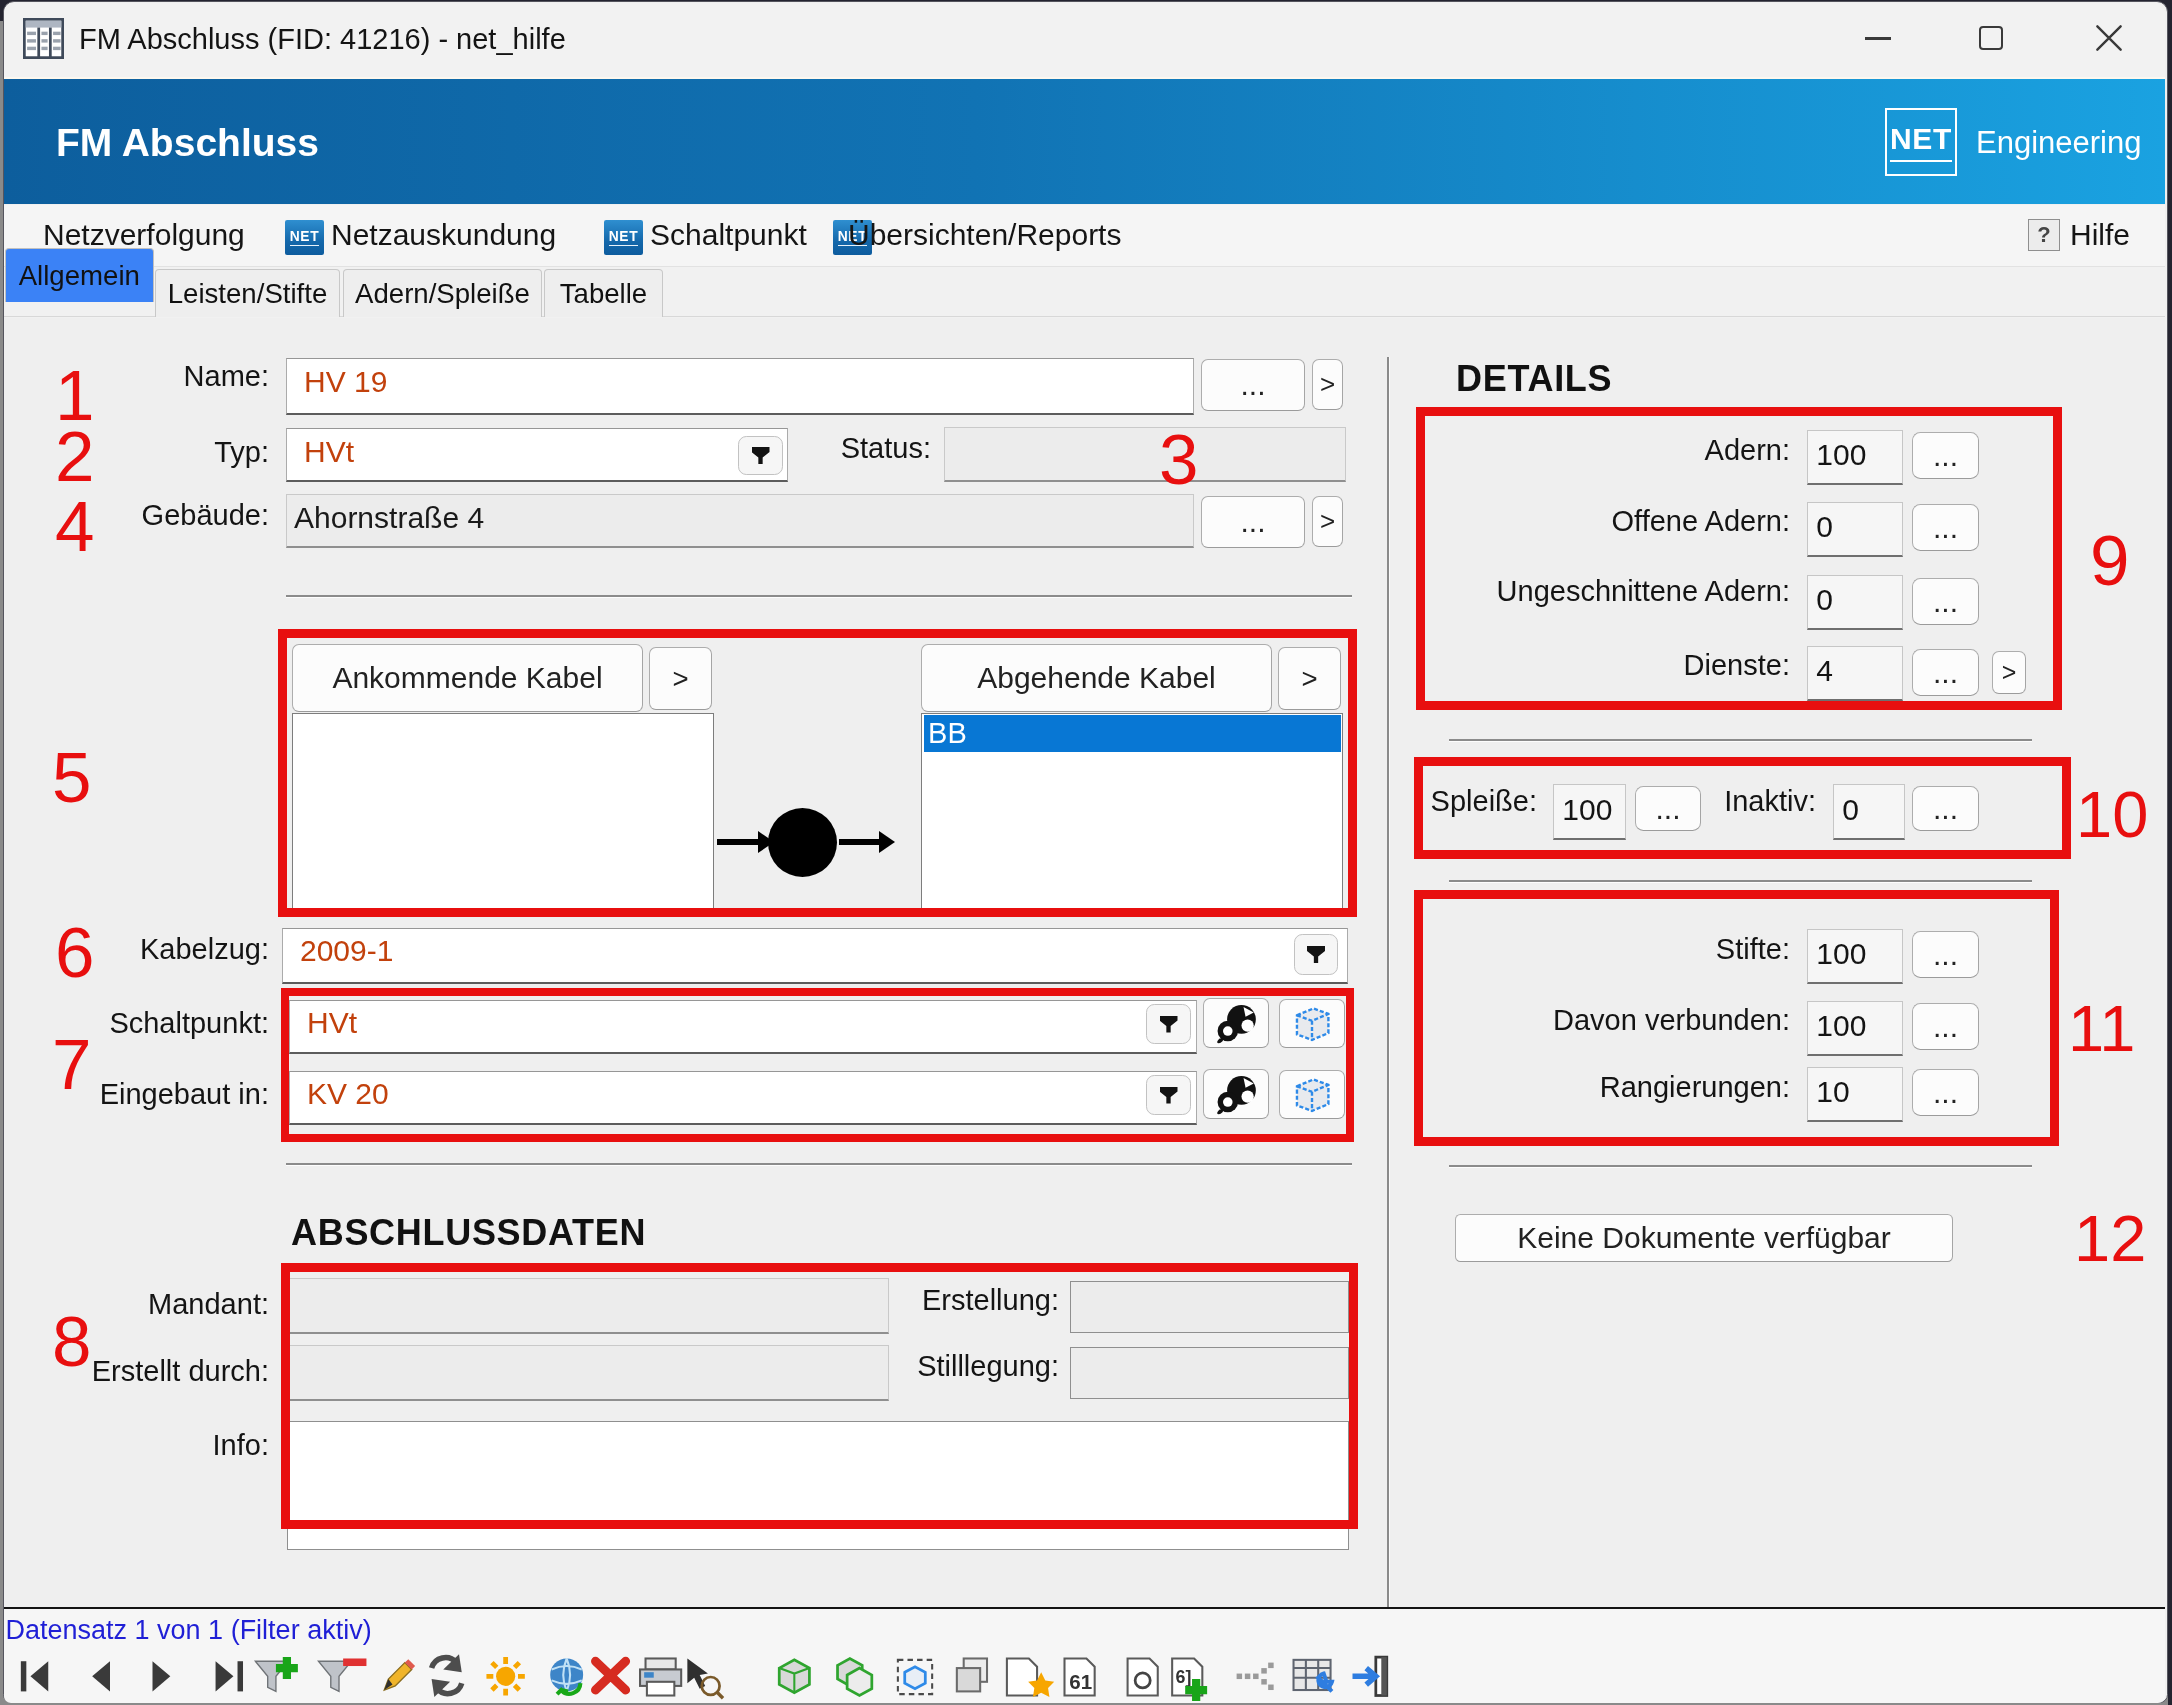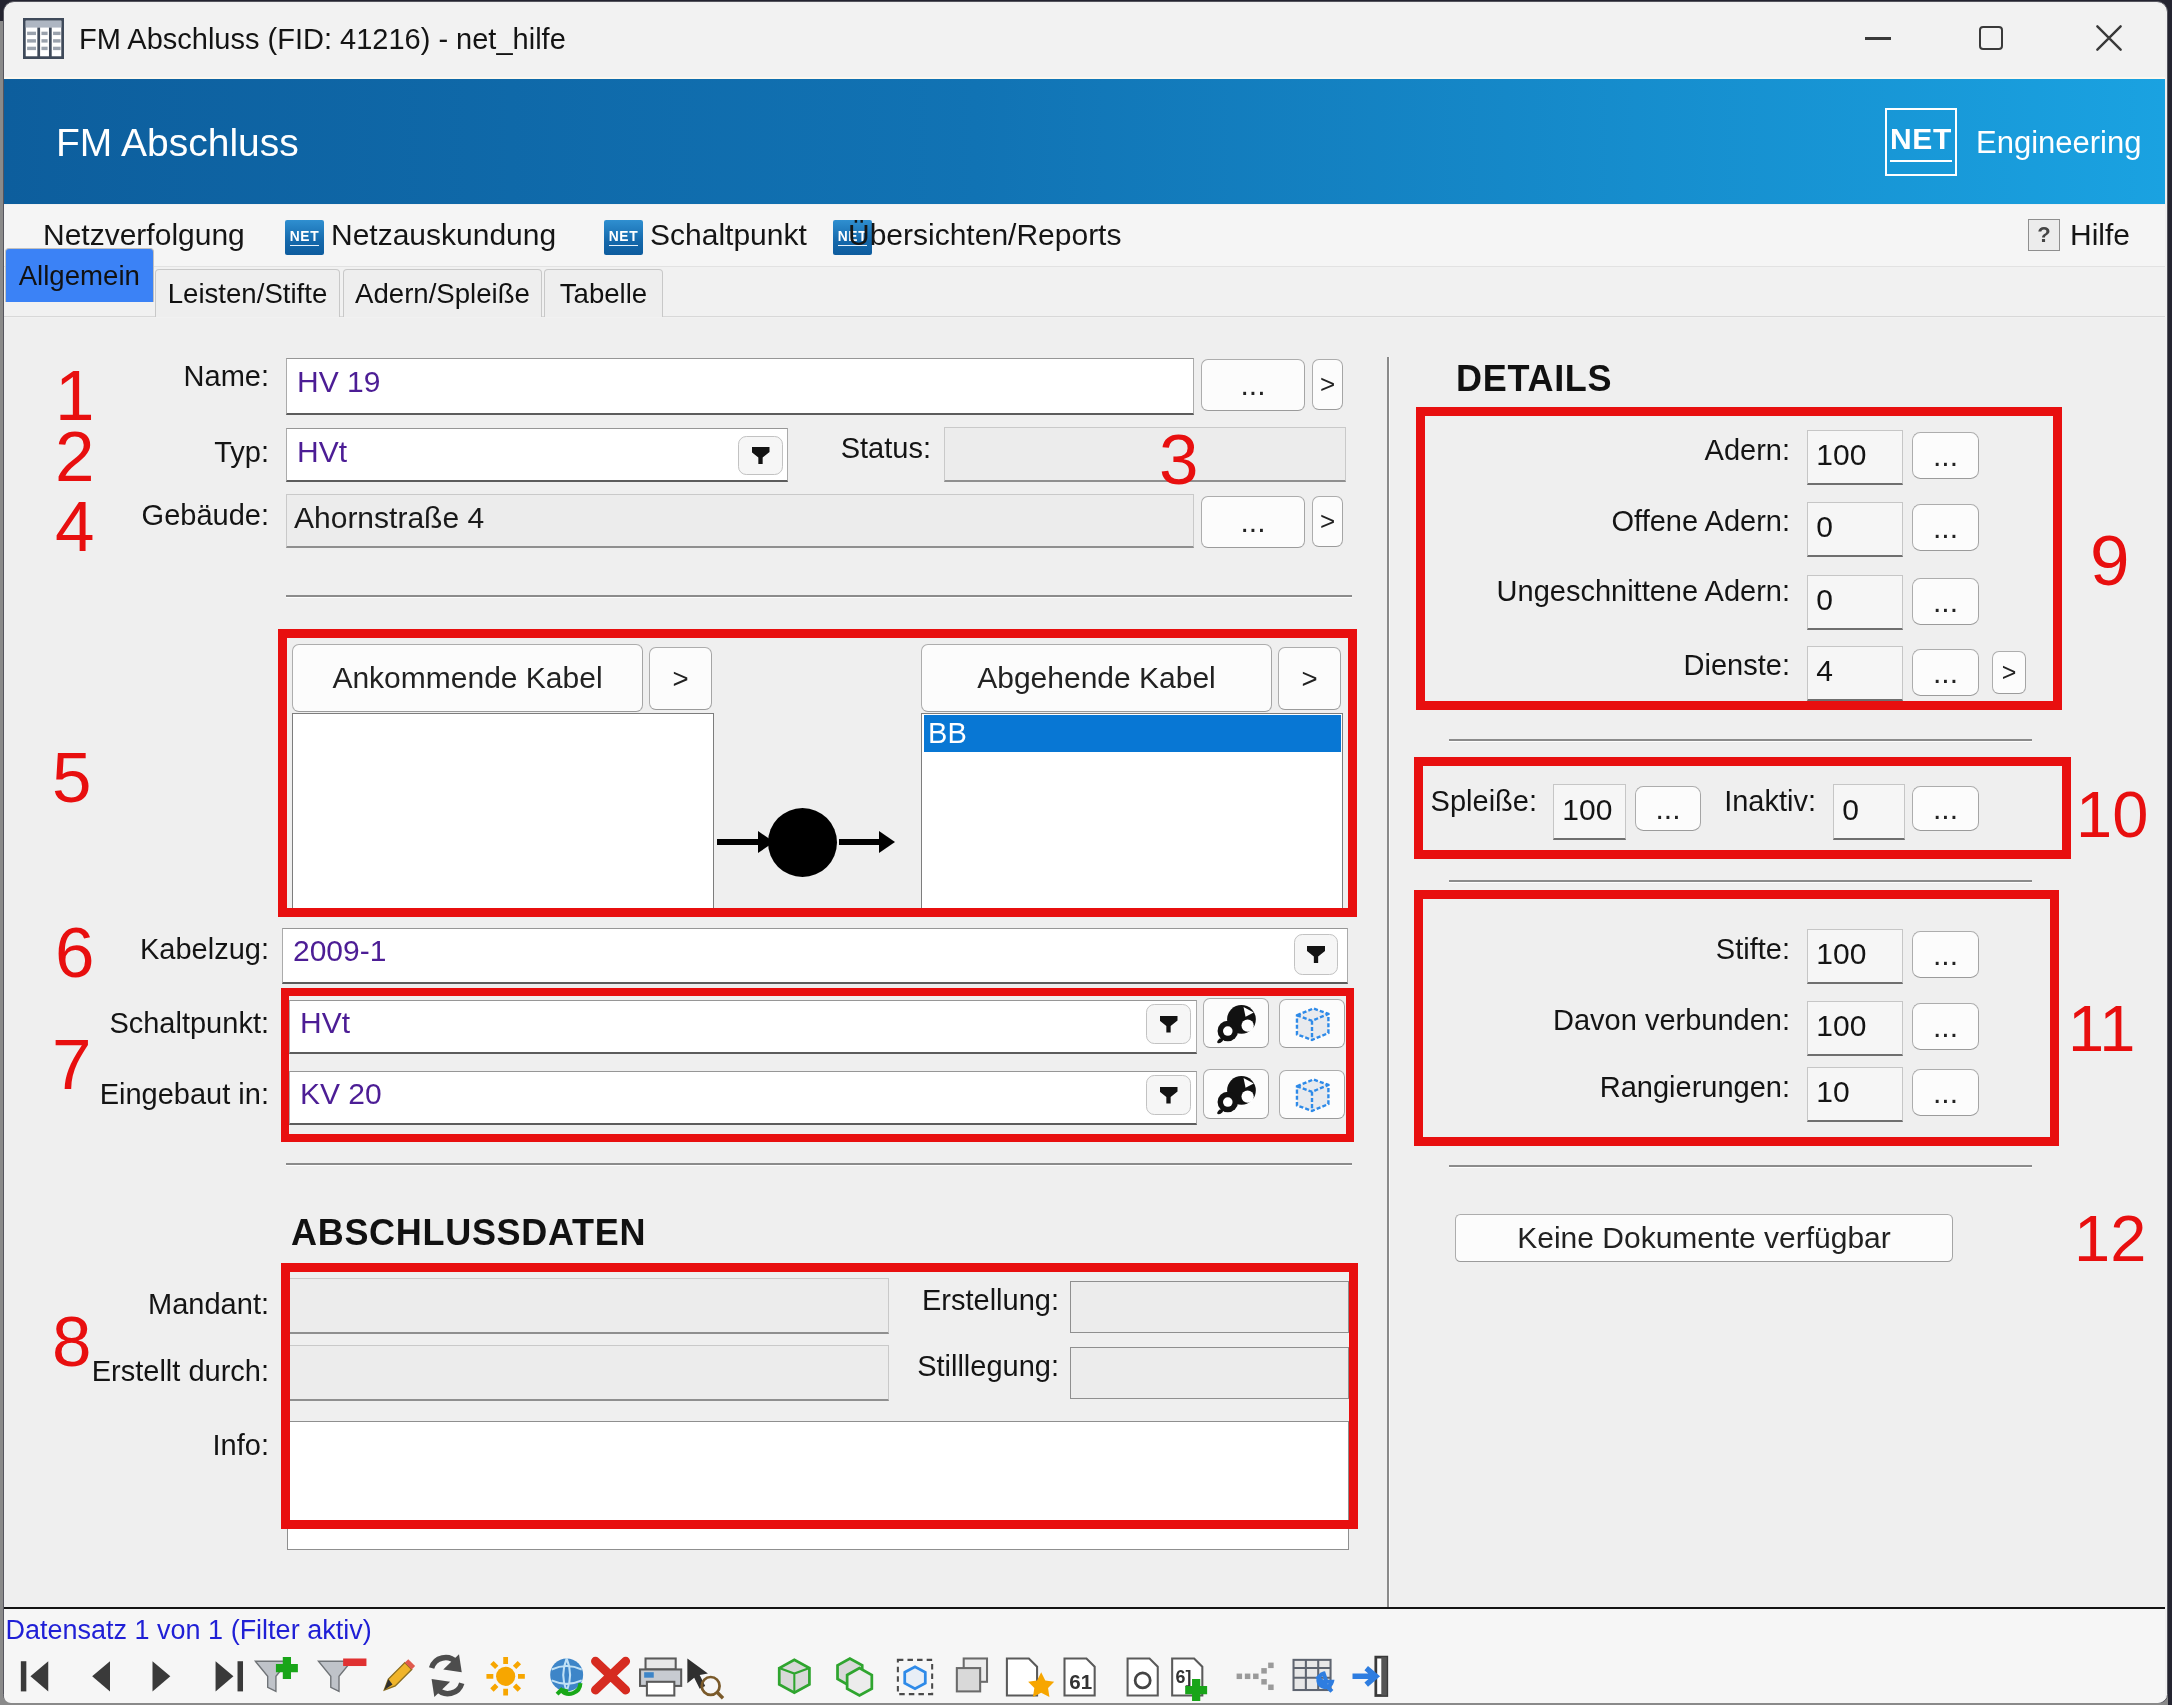--- a/index.html
+++ b/index.html
@@ -1,19 +1,19 @@
 <!DOCTYPE html>
 <html style="font-size:11px"><head><meta charset="utf-8">
 <style>
 *{box-sizing:border-box;margin:0;padding:0}
 html,body{width:2172px;height:1706px;overflow:hidden}
 body{position:relative;background:#8a8a8a;font-family:"Liberation Sans",sans-serif}
 .abs{position:absolute}
 .lb{position:absolute;font-size:29px;line-height:34px;color:#141414;white-space:nowrap}
-.inp{position:absolute;background:#fff;border:1.4px solid #ababab;border-top-color:#969696;border-bottom:2.8px solid #5c5c5c;font-size:30px;color:#4c1d95;padding-left:10px}
+.inp{position:absolute;background:#fff;border:1.4px solid #ababab;border-top-color:#969696;border-bottom:2.8px solid #5c5c5c;font-size:30px;color:#c2410c;padding-left:17px}
 .dis{position:absolute;background:#ececec;border:1.4px solid #c9c9c9;border-bottom:2.8px solid #8f8f8f;font-size:30px;color:#1a1a1a;padding-left:7px}
 .dis2{position:absolute;background:#ececec;border:1.4px solid #8f8f8f}
 .btn{position:absolute;background:#fcfcfc;border:1.4px solid #adadad;border-bottom-color:#9b9b9b;border-right-color:#a5a5a5;border-radius:6.9px;display:flex;align-items:center;justify-content:center;font-size:30px;color:#222}
 .vbox{position:absolute;background:#f6f6f6;border:0.7px solid #c6c6c6;border-bottom:2.8px solid #6f6f6f;font-size:30px;color:#141414;padding-left:8.3px}
 .drop{position:absolute;background:#f6f6f6;border:1.4px solid #c2c2c2;border-radius:8.3px;display:flex;align-items:center;justify-content:center}
 .tri{width:18px;height:17px;background:#131313;clip-path:polygon(0 0,100% 0,100% 30%,62% 62%,62% 100%,38% 100%,38% 62%,0 30%)}
 .red{position:absolute;border:9px solid #e80f0f;z-index:40}
 .num{position:absolute;font-size:71px;line-height:71px;color:#e80f0f;z-index:41}
 .sep{position:absolute;height:3.4px;border-top:2.1px solid #8b8b8b;border-bottom:1.4px solid #fdfdfd}
 .hd{position:absolute;font-size:36px;font-weight:bold;color:#111;letter-spacing:0.7px}
@@ -55,21 +55,21 @@
 </svg>
 <div class="abs" style="left:79px;top:23px;font-size:29px;color:#141414;white-space:nowrap">FM Abschluss (FID: 41216) - net_hilfe</div>
 <div class="abs" style="left:1865px;top:37px;width:26px;height:2.8px;background:#3a3a3a"></div>
 <div class="abs" style="left:1979px;top:26px;width:24px;height:24px;border:2.1px solid #3a3a3a;border-radius:4.1px"></div>
 <svg class="abs" style="left:2096px;top:25px" width="26" height="26" viewBox="0 0 38 38">
         <path d="M2 2 L36 36 M36 2 L2 36" stroke="#3a3a3a" stroke-width="3.5" stroke-linecap="round"></path>
       </svg>
 
 <div class="abs" style="left:4.1px;top:77px;width:2161px;height:2.1px;background:#fdf8ef"></div>
 <div class="abs" style="left:4.1px;top:79px;width:2161px;height:125px;background:linear-gradient(90deg,#0d5e9d 0%,#1173b4 45%,#1aa2e1 100%)"></div>
-<div class="abs" style="left:56px;top:121px;font-size:39px;font-weight:normal;color:#fff">FM Abschluss</div>
+<div class="abs" style="left:56px;top:121px;font-size:39px;font-weight:bold;color:#fff">FM Abschluss</div>
 <div class="abs" style="left:1885px;top:108px;width:72px;height:68px;border:2.8px solid #fff;display:flex;align-items:center;justify-content:center">
   <span style="color:#fff;font-size:30px;font-weight:bold;border-bottom:2.8px solid #fff;padding-bottom:4.1px;letter-spacing:0.7px">NET</span>
 </div>
 <div class="abs" style="left:1976px;top:125px;font-size:31px;color:#fff">Engineering</div>
 
 <div class="abs" style="left:4.1px;top:205px;width:2161px;height:62px;background:#f5f5f5;border-bottom:1.4px solid #e2e2e2"></div>
 <div class="mi" style="left:43px;top:218px">Netzverfolgung</div>
 <div class="neticon" style="left:285px;top:220px">
         <span>NET</span>
       </div>

